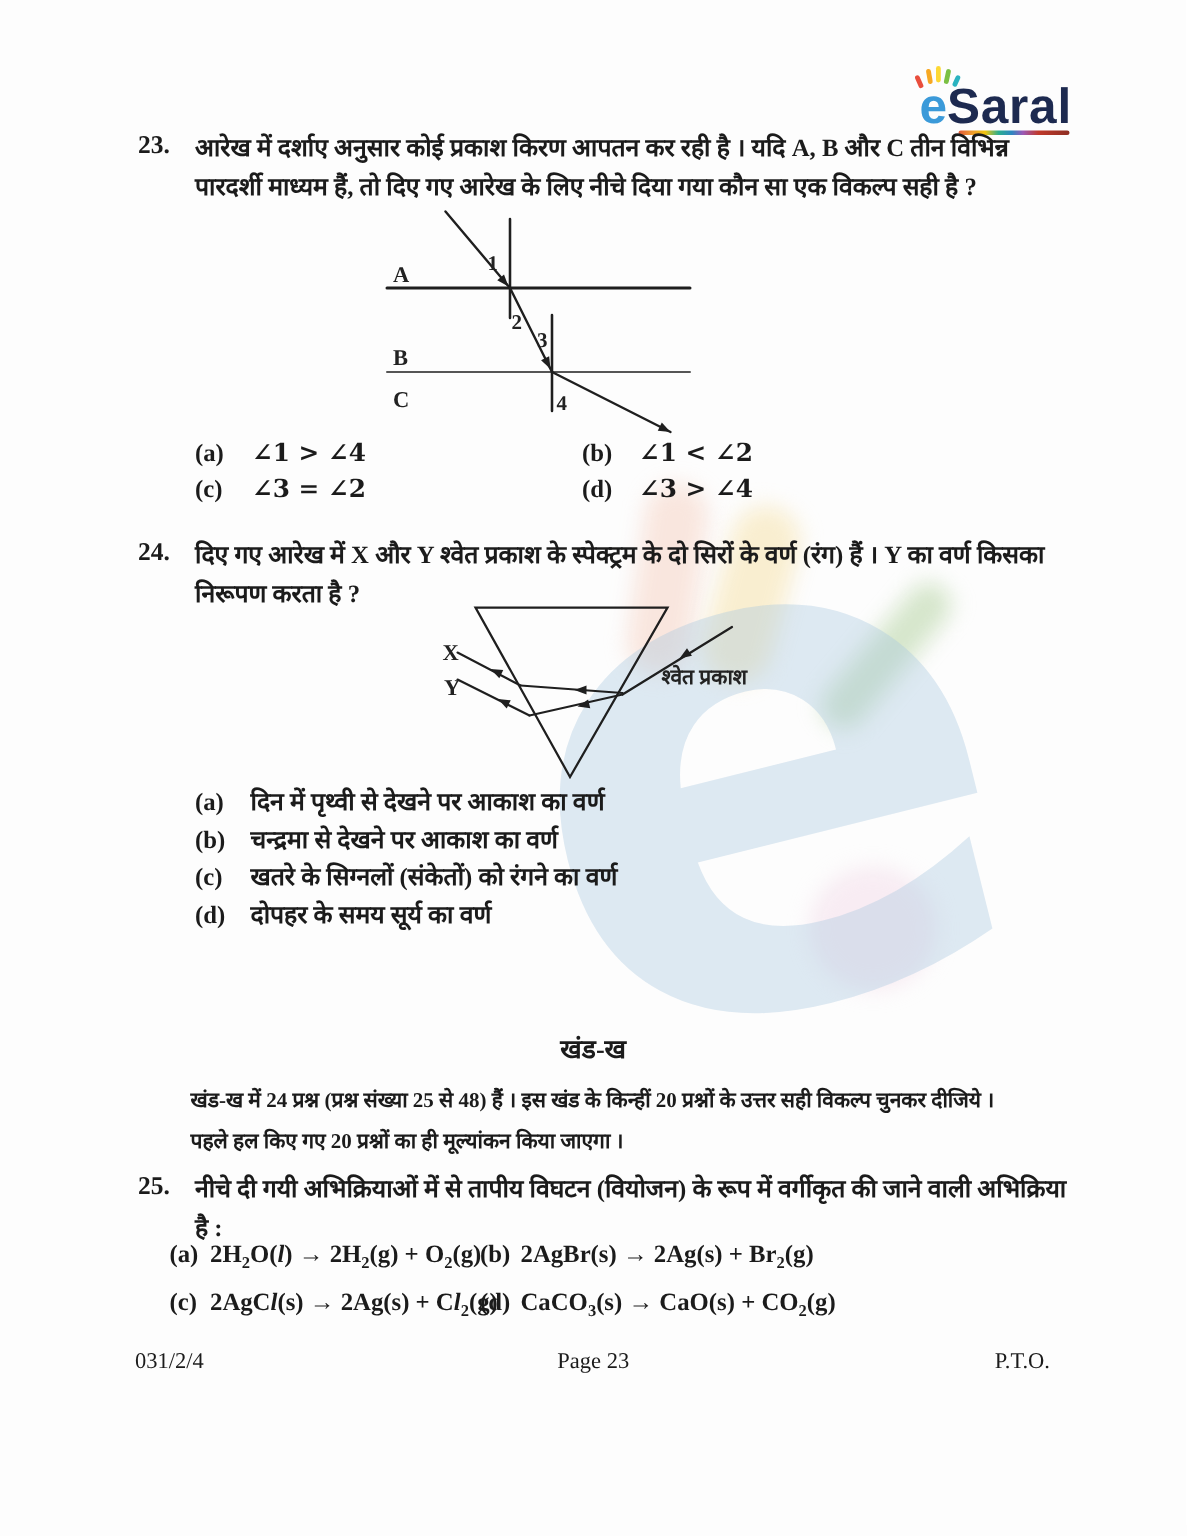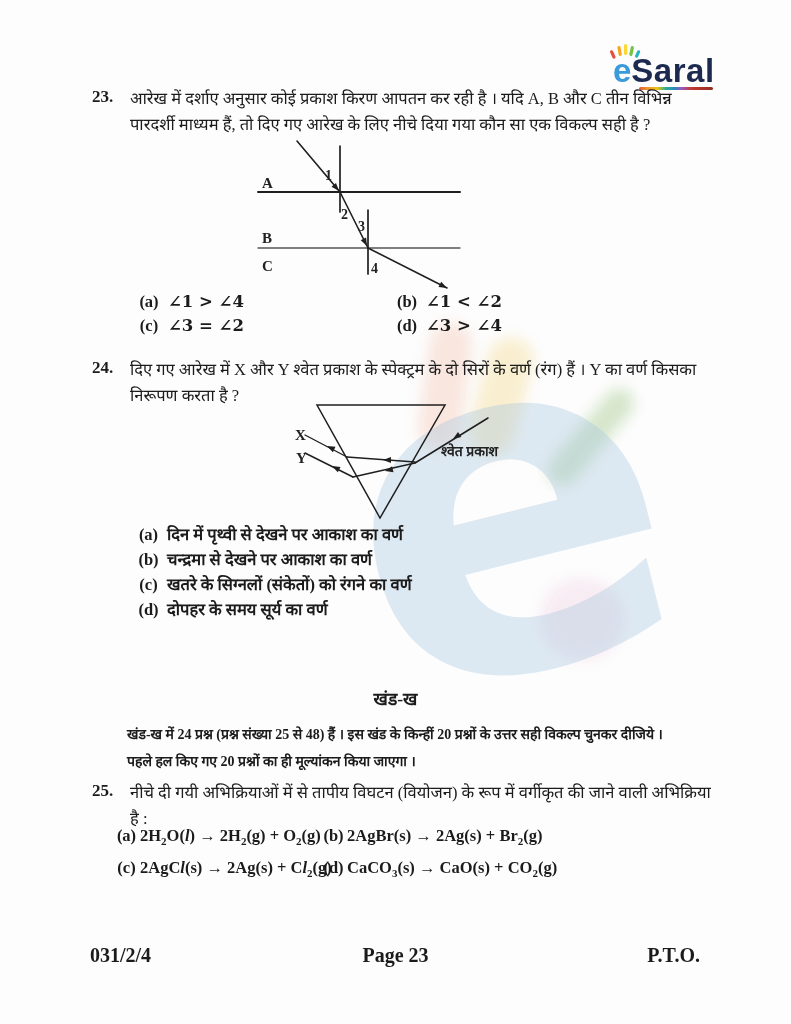--- a/index.html
+++ b/index.html
@@ -25,30 +25,30 @@
   .logo-row{position:absolute;left:0;bottom:6px;white-space:nowrap;font-family:"Liberation Sans","DejaVu Sans",sans-serif;}
   .logo-e{font-size:33px;font-weight:bold;color:#3b9ad9;}
   .logo-name{font-size:33px;font-weight:bold;color:#1d2a50;letter-spacing:0.5px;}
   .logo-fingers{position:absolute;left:-4px;top:-8px;}
   .logo-underline{
     position:absolute;left:26px;right:2px;bottom:0;height:3px;border-radius:2px;
     background:linear-gradient(to right,#e05a3a 0%,#ef9a2e 12%,#f1c40f 24%,#2bae8e 36%,#2e86c1 48%,#9b59b6 58%,#c0392b 72%,#8e2f23 100%);
   }
   
   .qnum{position:absolute;font-size:17px;font-weight:700;}
-  .qtext{position:absolute;font-size:16.5px;line-height:26px;font-weight:400;}
-  .opt{position:absolute;font-size:16.5px;font-weight:600;white-space:nowrap;text-align:center;}
+  .qtext{position:absolute;font-size:16.5px;line-height:26px;font-weight:700;}
+  .opt{position:absolute;font-size:16.5px;font-weight:600;white-space:nowrap;}
   .opt .letter{display:inline-block;}
   .lw38{width:38px;} .lw37{width:37px;} .lw27{width:27px;}
   .math{font-family:"DejaVu Serif","DejaVu Sans",serif;}
   .formula{font-family:"Liberation Serif","DejaVu Serif",serif;}
   .formula sub{font-size:11px;}
   .section-title{position:absolute;left:0;width:100%;text-align:center;font-size:17.5px;font-weight:700;}
   .instructions{position:absolute;font-size:14px;line-height:27px;font-weight:600;}
-  .footer-item{position:absolute;font-size:20px;font-weight:700;margin-top:44px;}
+  .footer-item{position:absolute;font-size:15px;font-weight:400;}
   
   .diagram{position:absolute;}
   .diagram line,.diagram polygon,.diagram path{stroke-linecap:round;}
   .dia-label{font-family:"Liberation Serif","DejaVu Serif",serif;font-weight:700;font-size:15px;fill:#222;}
   .dia-num{font-family:"Liberation Serif","DejaVu Serif",serif;font-weight:700;font-size:14px;fill:#222;}
   .dia-hindi{font-family:"Liberation Serif","DejaVu Serif",serif;font-weight:600;font-size:14px;fill:#222;}
 </style>
 </head>
 <body>
 

